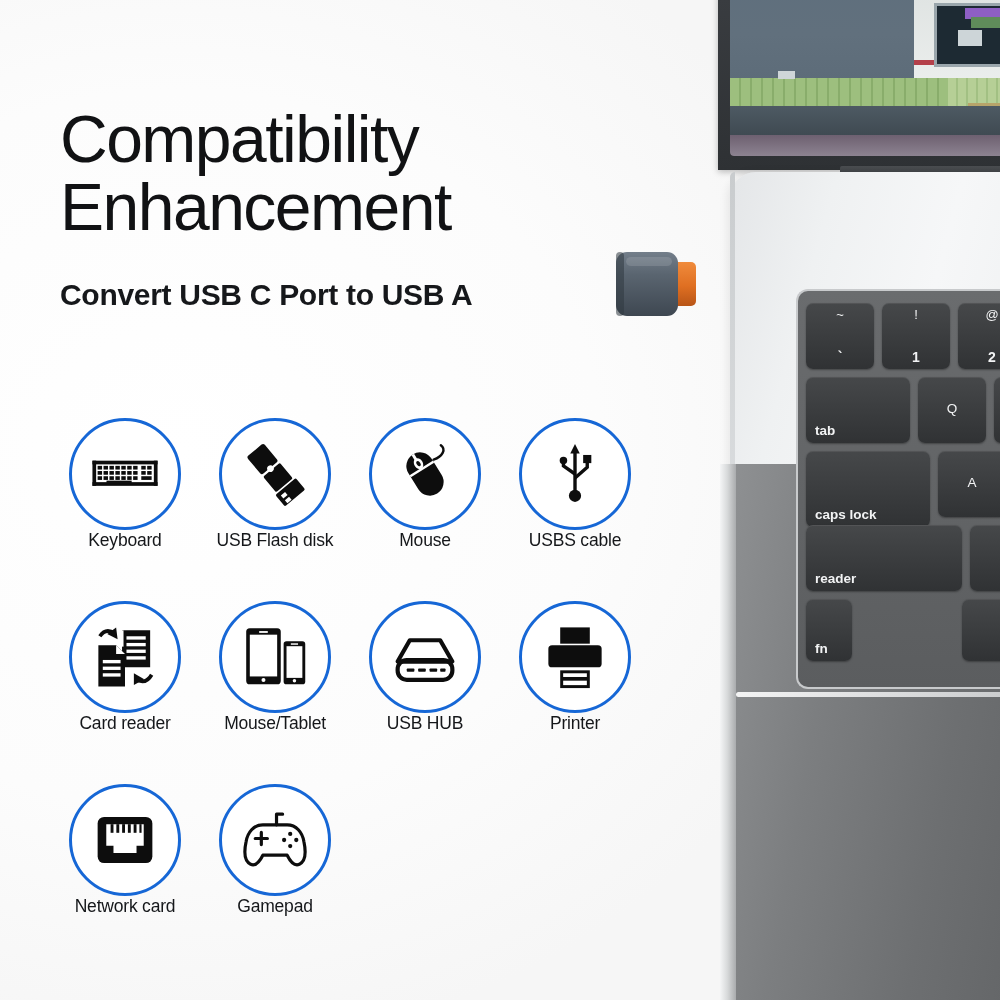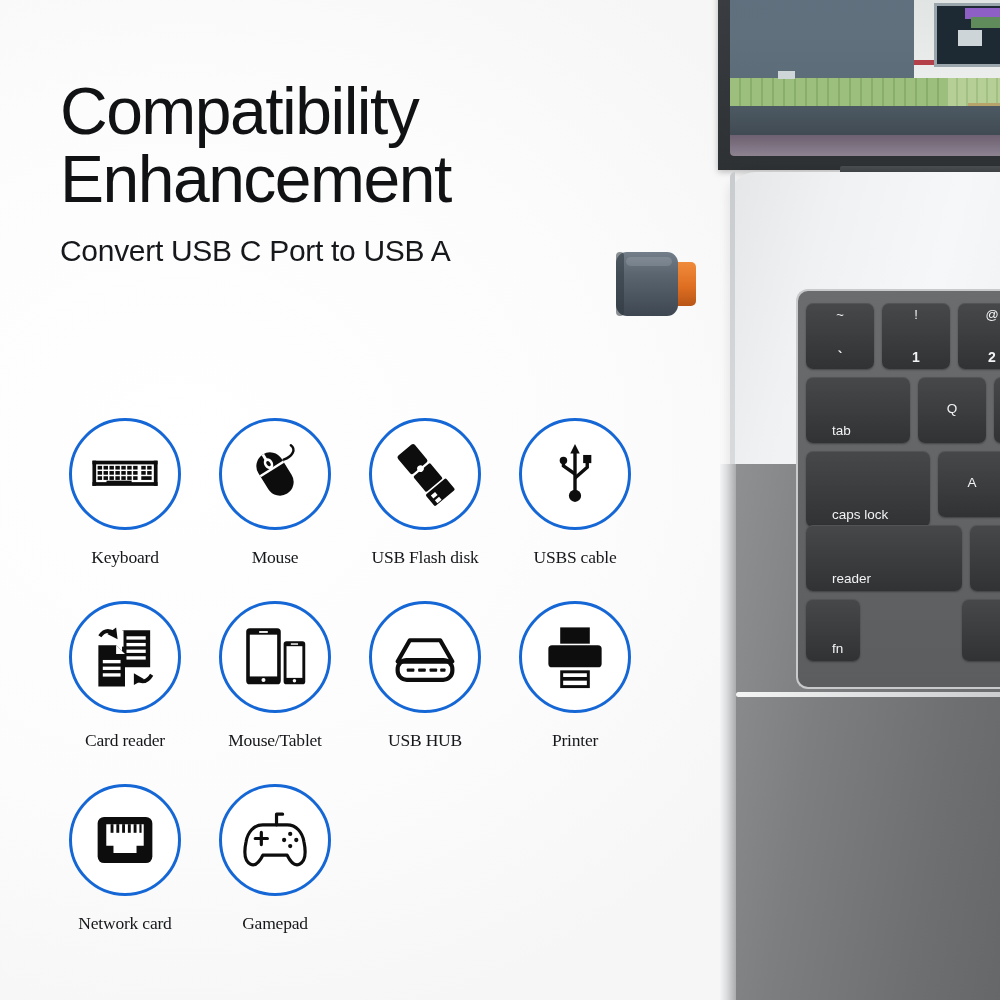--- a/index.html
+++ b/index.html
@@ -18,46 +18,46 @@
       linear-gradient(100deg, #ffffff 0%, #fdfdfd 55%, #f2f2f2 78%, #ebebeb 100%);
     overflow:hidden;
   }
 
   
   .headline {
     position:absolute; left:60px; top:78px; width:560px;
   }
   .headline h1 {
     font-size:66px; line-height:1.03; font-weight:400;
-    color:#111214; letter-spacing:-1.5px; white-space:pre-line;
+    color:#111214; letter-spacing:-1.5px; white-space:pre-line;margin-top:28px;
   }
   .headline .sub {
-    margin-top:20px;
-    font-size:30px; font-weight:400; color:#16181b; letter-spacing:-0.3px;
+    margin-top:36px;
+    font-size:30px; font-weight:700; color:#16181b; letter-spacing:-0.3px;
   }
 
   
   .grid {
     position:absolute; left:50px; top:418px;
     width:600px;
     display:grid;
     grid-template-columns:repeat(4,150px);
     grid-template-rows:repeat(3,183px);
   }
   .cell { display:flex; flex-direction:column; align-items:center; }
   .ring {
     width:112px; height:112px; border-radius:50%;
     border:3.2px solid #1667d6;
     display:flex; align-items:center; justify-content:center;
     background:#ffffff;
   }
   .ring svg { display:block; }
   .cap {
-    margin-top:17px; font-size:17.5px; color:#15171a;
-    letter-spacing:-0.2px; white-space:nowrap; text-align:center;font-family:Liberation Serif, serif;
+    font-size:17.5px; color:#15171a;
+    letter-spacing:-0.2px; white-space:nowrap; text-align:center;
   }
 
   
   .laptop { position:absolute; left:700px; top:-6px; width:360px; height:1010px; }
 
   
   .lid {
     position:absolute; left:18px; top:-10px; width:352px; height:186px;
     background:linear-gradient(180deg,#3a3d41 0%,#2e3134 100%);
     border-radius:9px 0 0 0;
@@ -133,21 +133,21 @@
     overflow:hidden;
   }
   .key {
     position:absolute;
     background:linear-gradient(180deg,#46484a 0%,#303234 100%);
     border-radius:7px;
     box-shadow:inset 0 1px 0 rgba(255,255,255,.07), 0 1px 2px rgba(0,0,0,.35);
     color:#f2f3f4;
     font-size:13.5px;
   }
-  .key .kl { position:absolute; left:26px; bottom:5px; }
+  .key .kl { position:absolute; left:9px; bottom:5px;font-weight:bold; }
   .key .kc { position:absolute; left:0; right:0; text-align:center; }
   .key .ktop { position:absolute; left:0; right:0; top:4px; text-align:center; font-size:13px; }
   .key .kbot { position:absolute; left:0; right:0; bottom:4px; text-align:center; font-size:14px; font-weight:700; }
 
   .usb-adapter { position:absolute; left:-92px; top:250px; width:104px; height:82px; }
 </style>
 </head>
 <body>
 
 <div class="stage">
@@ -198,50 +198,50 @@
               <rect x="25" y="59" width="34" height="3"></rect>
             </g>
           </g>
         </svg>
       </div>
       <div class="cap">Keyboard</div>
     </div>
 
     <div class="cell">
       <div class="ring">
+        <svg width="78" height="78" viewBox="0 0 100 100">
+          <g transform="rotate(-40 50 50)" fill="#0d0d0d">
+            <rect x="36" y="10" width="28" height="30" rx="3"></rect>
+            <rect x="36" y="43" width="28" height="26" rx="2"></rect>
+            <rect x="33" y="71" width="34" height="19" rx="2"></rect>
+            <circle cx="50" cy="41" r="4.2" fill="#ffffff"></circle>
+          </g>
+          <g transform="rotate(-40 50 50)">
+            <rect x="38" y="76" width="7" height="5" fill="#ffffff"></rect>
+            <rect x="38" y="84" width="7" height="5" fill="#ffffff"></rect>
+          </g>
+        </svg>
+      </div>
+      <div class="cap">USB Flash disk</div>
+    </div>
+
+    <div class="cell">
+      <div class="ring">
         <svg width="72" height="72" viewBox="0 0 100 100">
           <g transform="rotate(-32 50 50)">
             <rect x="31" y="18" width="38" height="64" rx="19" fill="#0d0d0d"></rect>
             <rect x="48" y="18" width="4" height="22" fill="#ffffff"></rect>
             <rect x="31" y="40" width="38" height="3.5" fill="#ffffff"></rect>
             <ellipse cx="50" cy="33" rx="6" ry="8" fill="#ffffff"></ellipse>
             <ellipse cx="50" cy="33" rx="2.6" ry="4" fill="#0d0d0d"></ellipse>
           </g>
           <path d="M62 30 C74 26 80 16 72 10" stroke="#0d0d0d" stroke-width="3.4" fill="none" stroke-linecap="round"></path>
         </svg>
       </div>
       <div class="cap">Mouse</div>
-    </div>
-
-    <div class="cell">
-      <div class="ring">
-        <svg width="78" height="78" viewBox="0 0 100 100">
-          <g transform="rotate(-40 50 50)" fill="#0d0d0d">
-            <rect x="36" y="10" width="28" height="30" rx="3"></rect>
-            <rect x="36" y="43" width="28" height="26" rx="2"></rect>
-            <rect x="33" y="71" width="34" height="19" rx="2"></rect>
-            <circle cx="50" cy="41" r="4.2" fill="#ffffff"></circle>
-          </g>
-          <g transform="rotate(-40 50 50)">
-            <rect x="38" y="76" width="7" height="5" fill="#ffffff"></rect>
-            <rect x="38" y="84" width="7" height="5" fill="#ffffff"></rect>
-          </g>
-        </svg>
-      </div>
-      <div class="cap">USB Flash disk</div>
     </div>
 
     <div class="cell">
       <div class="ring">
         <svg width="68" height="68" viewBox="0 0 100 100">
           <g stroke="#0d0d0d" stroke-width="5" fill="none">
             <line x1="50" y1="14" x2="50" y2="80"></line>
             <path d="M50 56 L68 40 L68 28"></path>
             <path d="M50 50 L33 38 L33 32"></path>
           </g>
@@ -429,21 +429,21 @@
       </div>
       <div class="key" style="left:140px; top:160px; width:68px; height:66px;">
         <span class="kc" style="top:24px;">A</span>
       </div>
 
       <div class="key" style="left:8px;  top:234px; width:156px; height:66px;">
         <span class="kl">reader</span>
       </div>
       <div class="key" style="left:172px; top:234px; width:68px; height:66px;"></div>
 
-      <div class="key" style="left:8px;  top:308px; width:54px; height:62px;">
+      <div class="key" style="left:8px;  top:308px; width:46px; height:62px;">
         <span class="kl">fn</span>
       </div>
       <div class="key" style="left:164px; top:308px; width:76px; height:62px;">
         
         
       </div>
 
     </div>
 
     <div class="usb-adapter">

